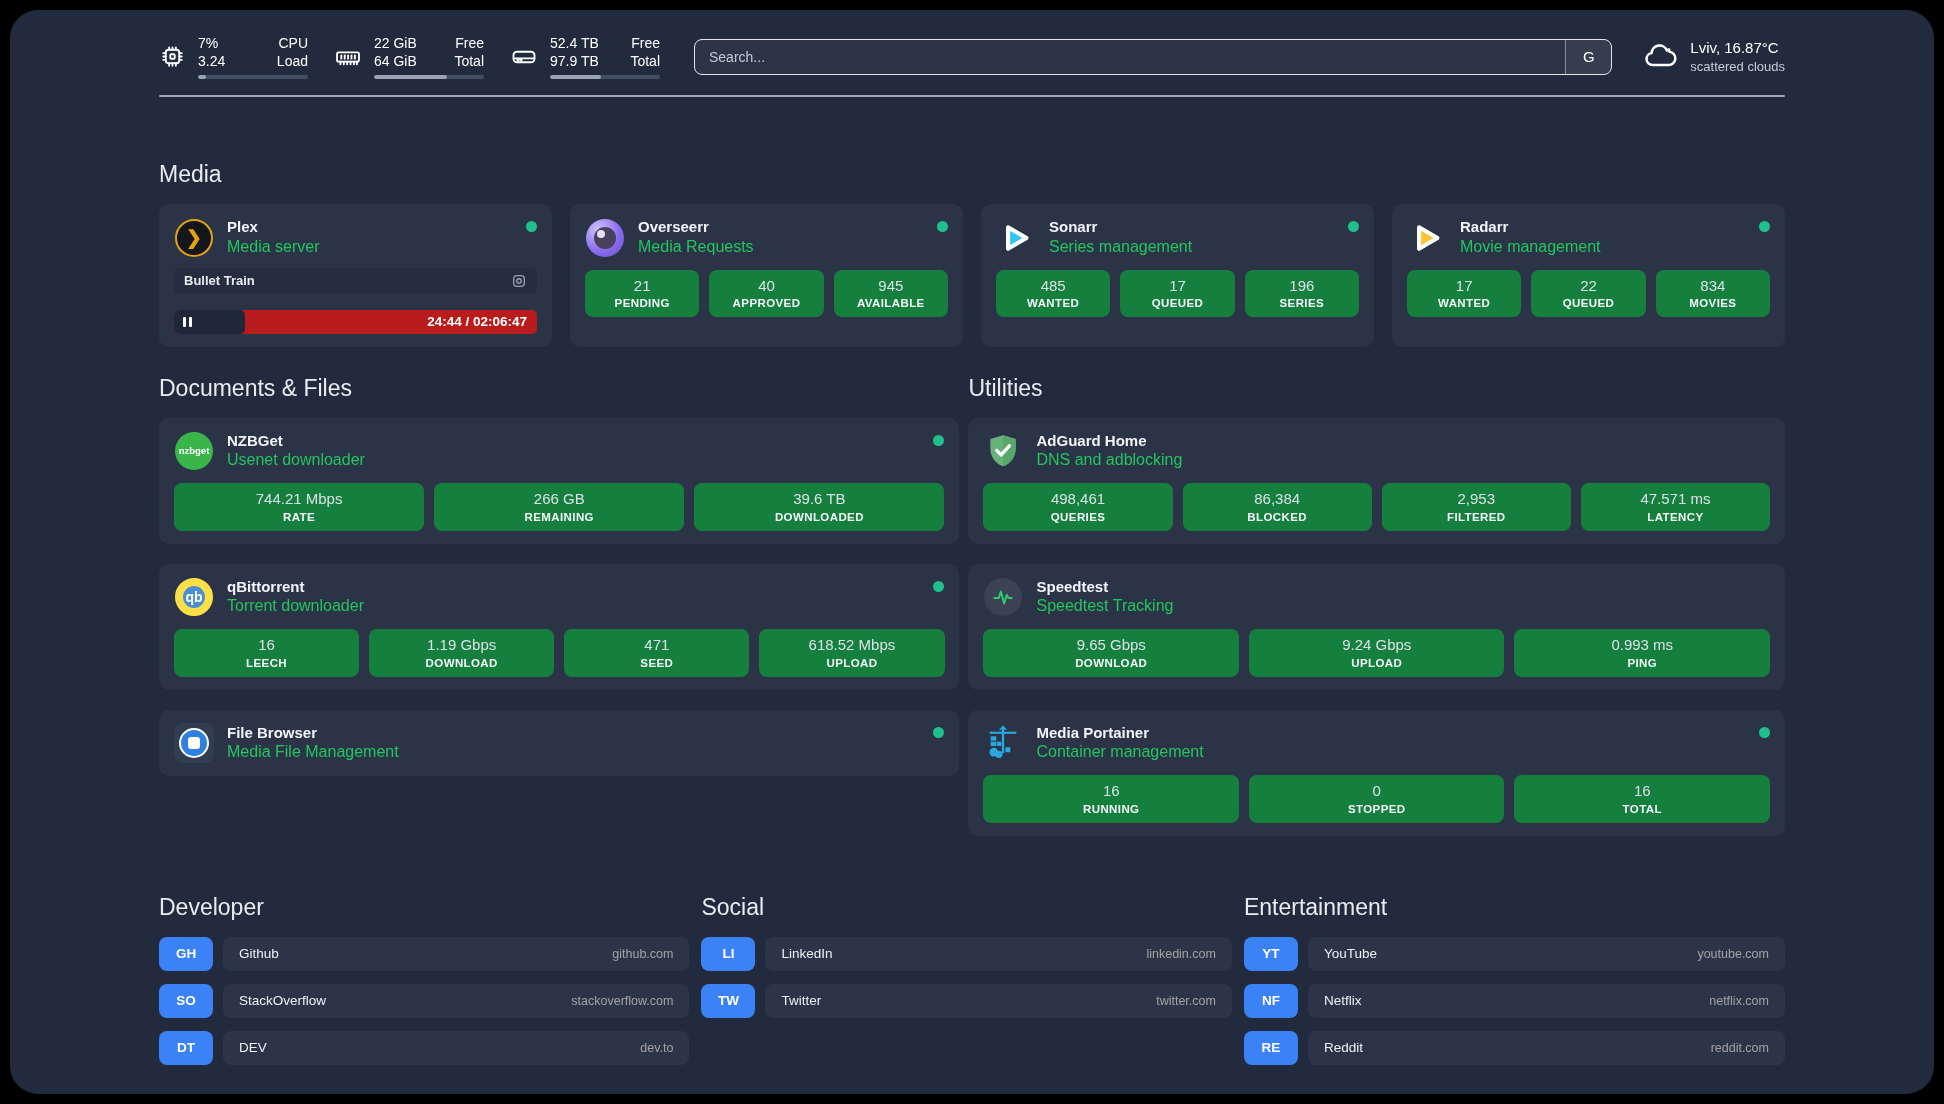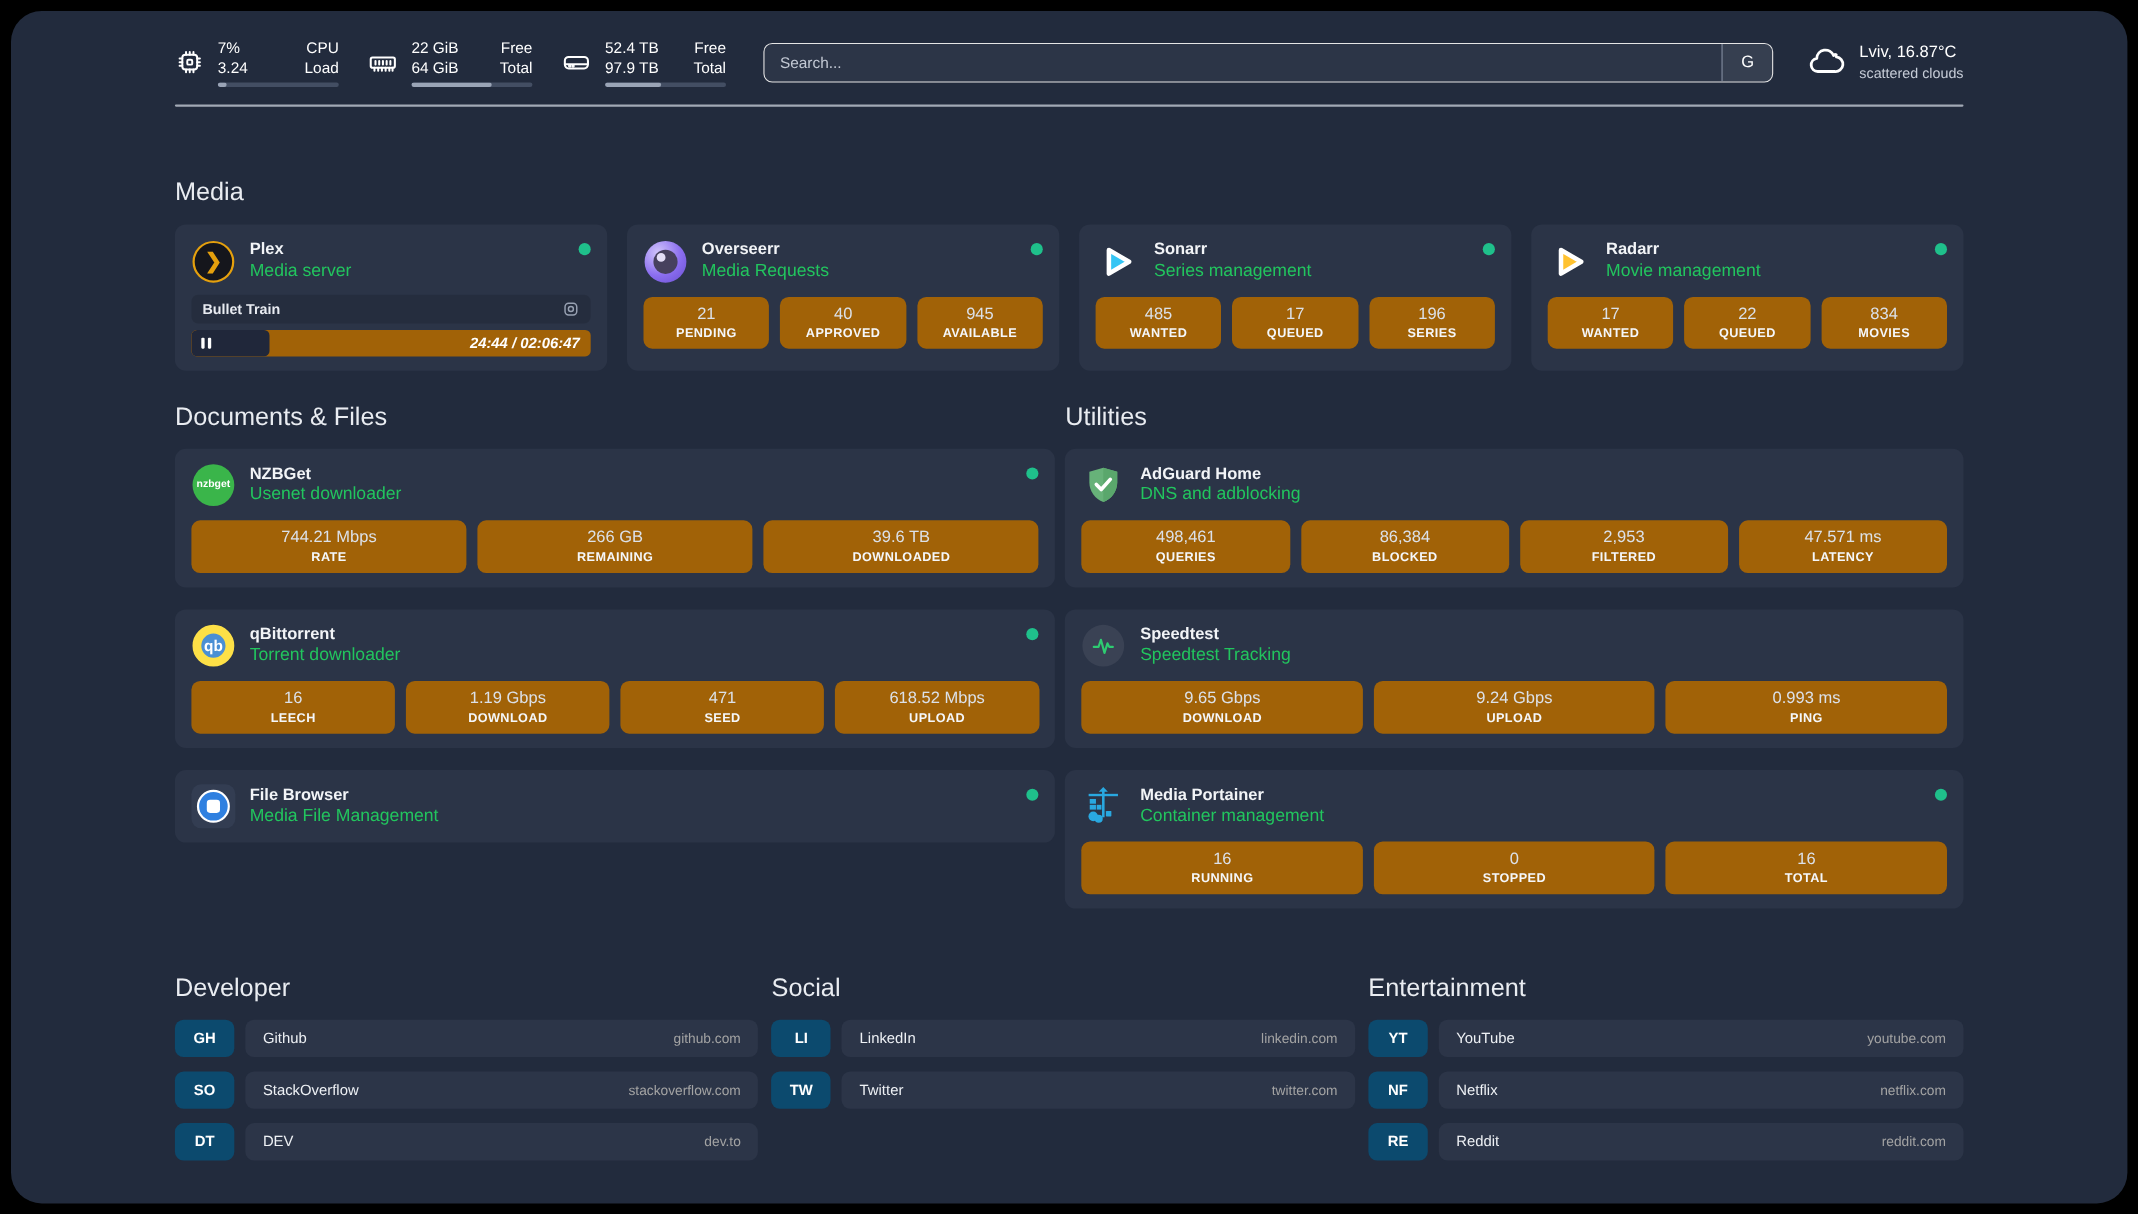--- a/index.html
+++ b/index.html
@@ -48,29 +48,29 @@
   
   .card { background:#2b3447; border-radius:10px; padding:13px 15px; cursor:pointer; }
   .card-head { display:flex; align-items:center; gap:13px; }
   .app-titles { display:flex; flex-direction:column; line-height:1.3; }
   .app-name { color:#f2f4f7; font-size:15px; font-weight:600; }
   .app-sub { color:#22c55e; font-size:16px; }
   .spacer { flex:1; }
   .dot { width:11px; height:11px; border-radius:50%; background:#1fc08b; align-self:flex-start; margin-top:4px; }
 
   .stats-row { display:flex; gap:10px; margin-top:12px; }
-  .statbox { flex:1; background:#a16207; border-radius:8px; padding:7px 4px 8px; text-align:center; }
+  .statbox { flex:1; background:#15803d; border-radius:8px; padding:7px 4px 8px; text-align:center; }
   .stat-value { color:#dce1e9; font-size:15px; line-height:1.25; }
   .stat-label { color:#f5f7fa; font-size:11.5px; font-weight:700; letter-spacing:.4px; margin-top:2px; }
 
   
   .np-title { margin-top:10px; height:26px; background:rgba(0,0,0,0.12); border-radius:6px;
               display:flex; align-items:center; justify-content:space-between; padding:0 10px;
               color:#e8ebf1; font-size:13px; font-weight:600; }
-  .np-bar { position:relative; margin-top:6px; height:24px; background:#a16207; border-radius:5px; overflow:hidden;font-style:italic; }
+  .np-bar { position:relative; margin-top:16px; height:24px; background:#b91c1c; border-radius:5px; overflow:hidden; }
   .np-played { position:absolute; left:0; top:0; bottom:0; background:#20273a; border-radius:5px;
                display:flex; align-items:center; padding-left:9px; }
   .pause-icon { display:flex; gap:3px; cursor:pointer; }
   .pause-icon i { display:block; width:3px; height:10px; background:#fff; border-radius:1px; }
   .np-time { position:absolute; right:10px; top:0; bottom:0; display:flex; align-items:center;
              color:#fff; font-size:13.5px; font-weight:700; }
 
   
   .appicon { width:40px; height:40px; flex:none; display:flex; align-items:center; justify-content:center; }
   .plex-circle { width:38px; height:38px; border-radius:50%; background:#15161c; border:2px solid #e5a00d;
@@ -90,21 +90,21 @@
   .speedtest-circle { width:38px; height:38px; border-radius:50%; background:#3a4254;
                  display:flex; align-items:center; justify-content:center; }
   .fb-square { width:40px; height:40px; border-radius:9px; background:#333d52;
                  display:flex; align-items:center; justify-content:center; }
   .fb-circle { width:30px; height:30px; border-radius:50%; background:#2f80e0; border:2px solid #fff;
                  display:flex; align-items:center; justify-content:center; }
   .fb-inner { width:12px; height:12px; background:#fff; border-radius:3px; }
 
   
   .link-row { display:flex; gap:10px; height:34px; margin-bottom:13px; cursor:pointer; }
-  .link-badge { width:54px; flex:none; background:#0c4a6e; border-radius:8px; display:flex;
+  .link-badge { width:54px; flex:none; background:#3b82f6; border-radius:8px; display:flex;
                 align-items:center; justify-content:center; color:#fff; font-size:13.5px; font-weight:700; }
   .link-pill { flex:1; background:#2c3548; border-radius:8px; display:flex; align-items:center;
                justify-content:space-between; padding:0 16px; }
   .link-name { color:#eef1f5; font-size:13.5px; }
   .link-url { color:#a3a3a3; font-size:12.5px; }
 </style>
 </head>
 <body>
 
 <div class="dashboard">

